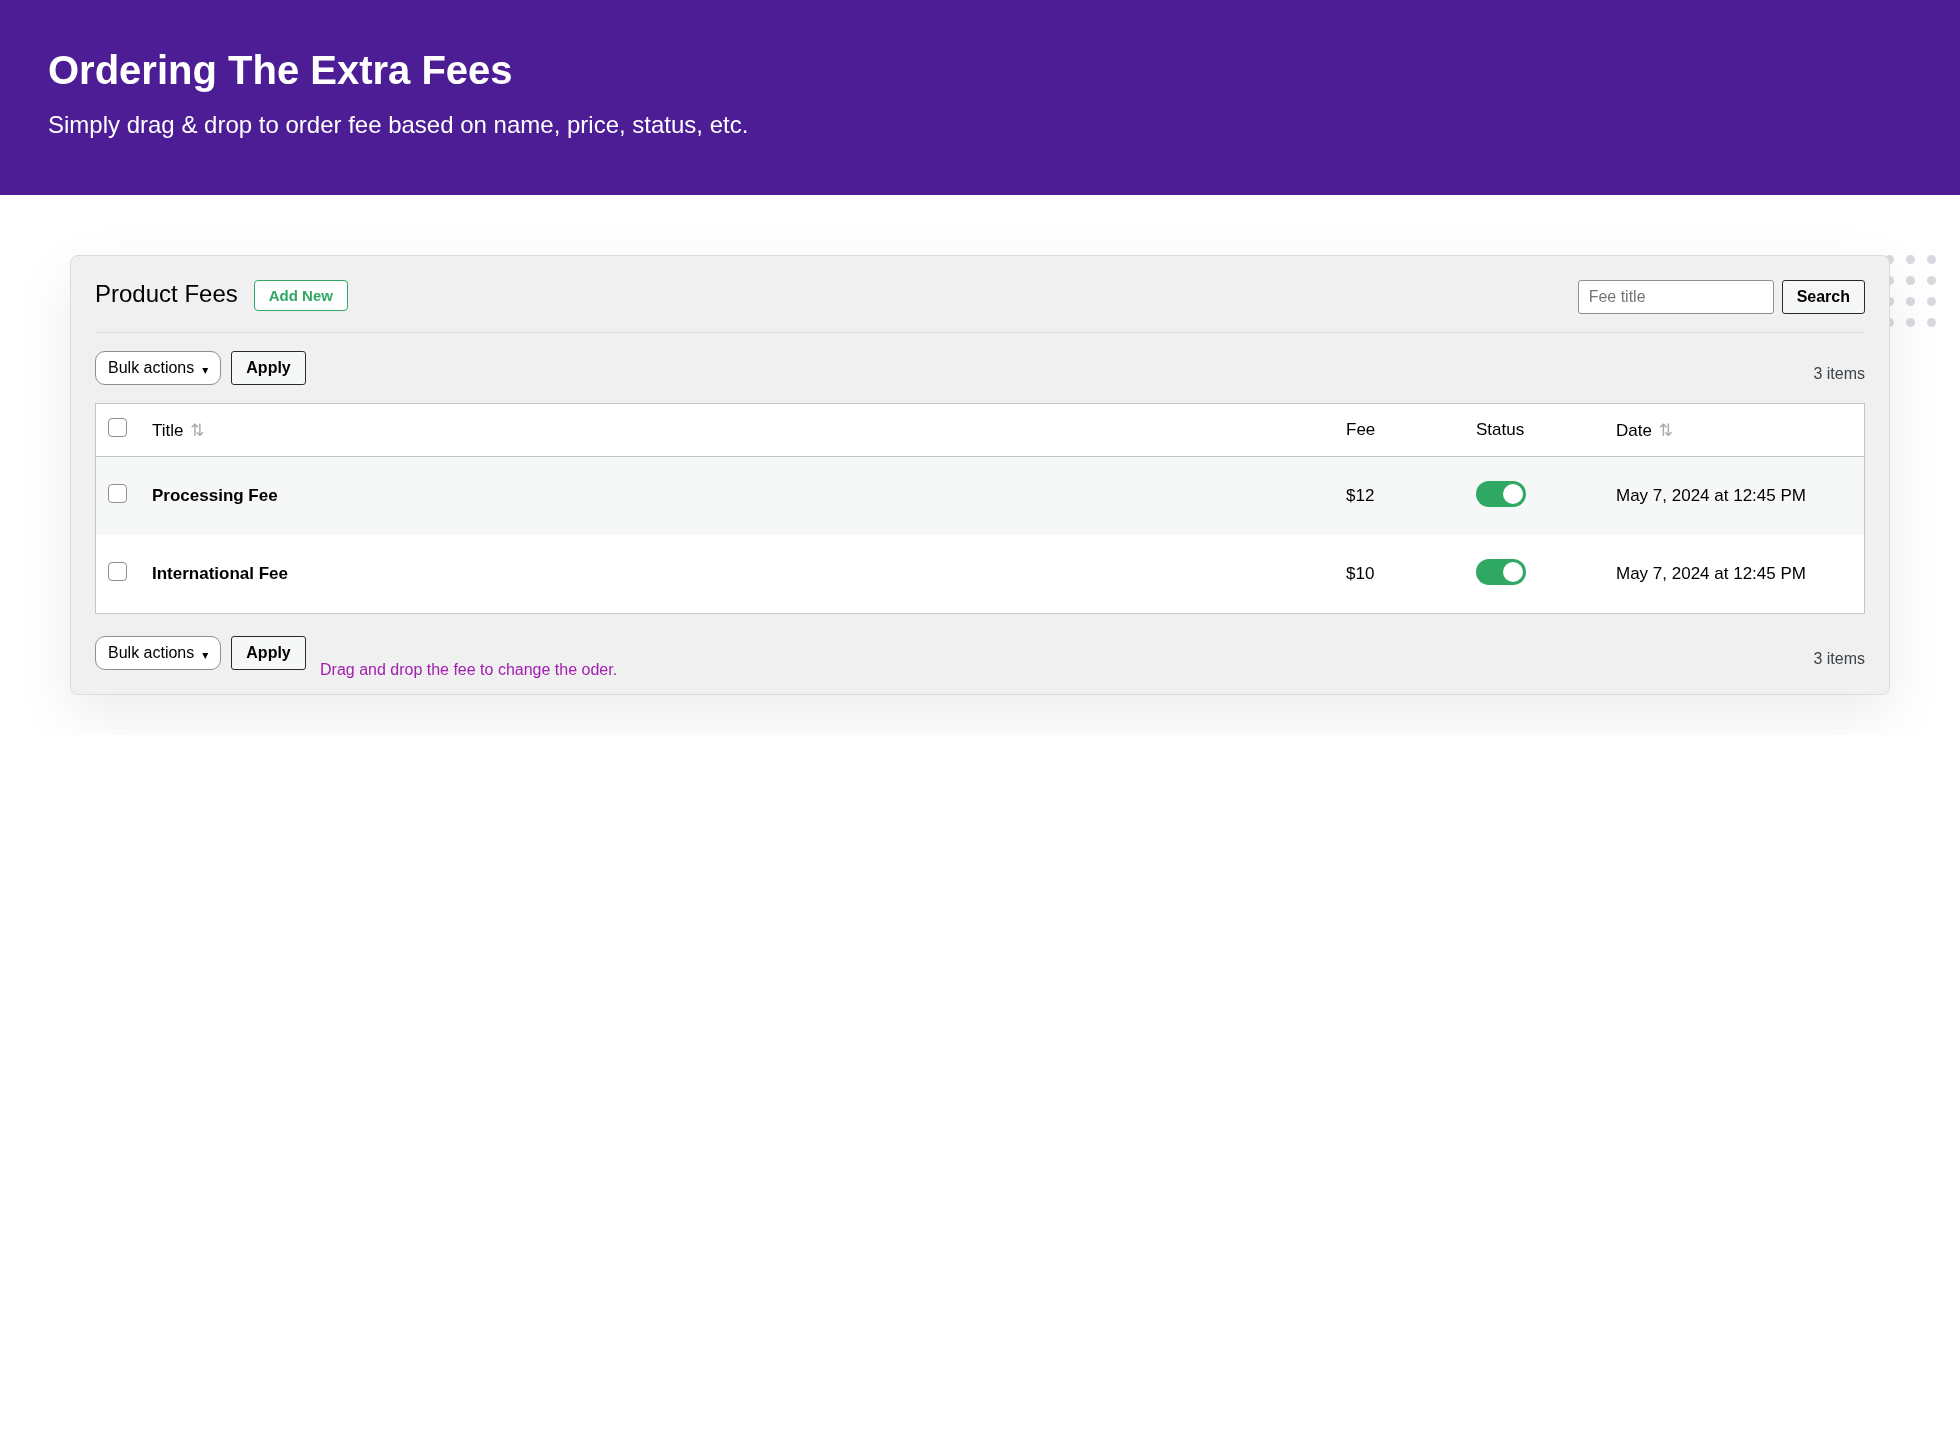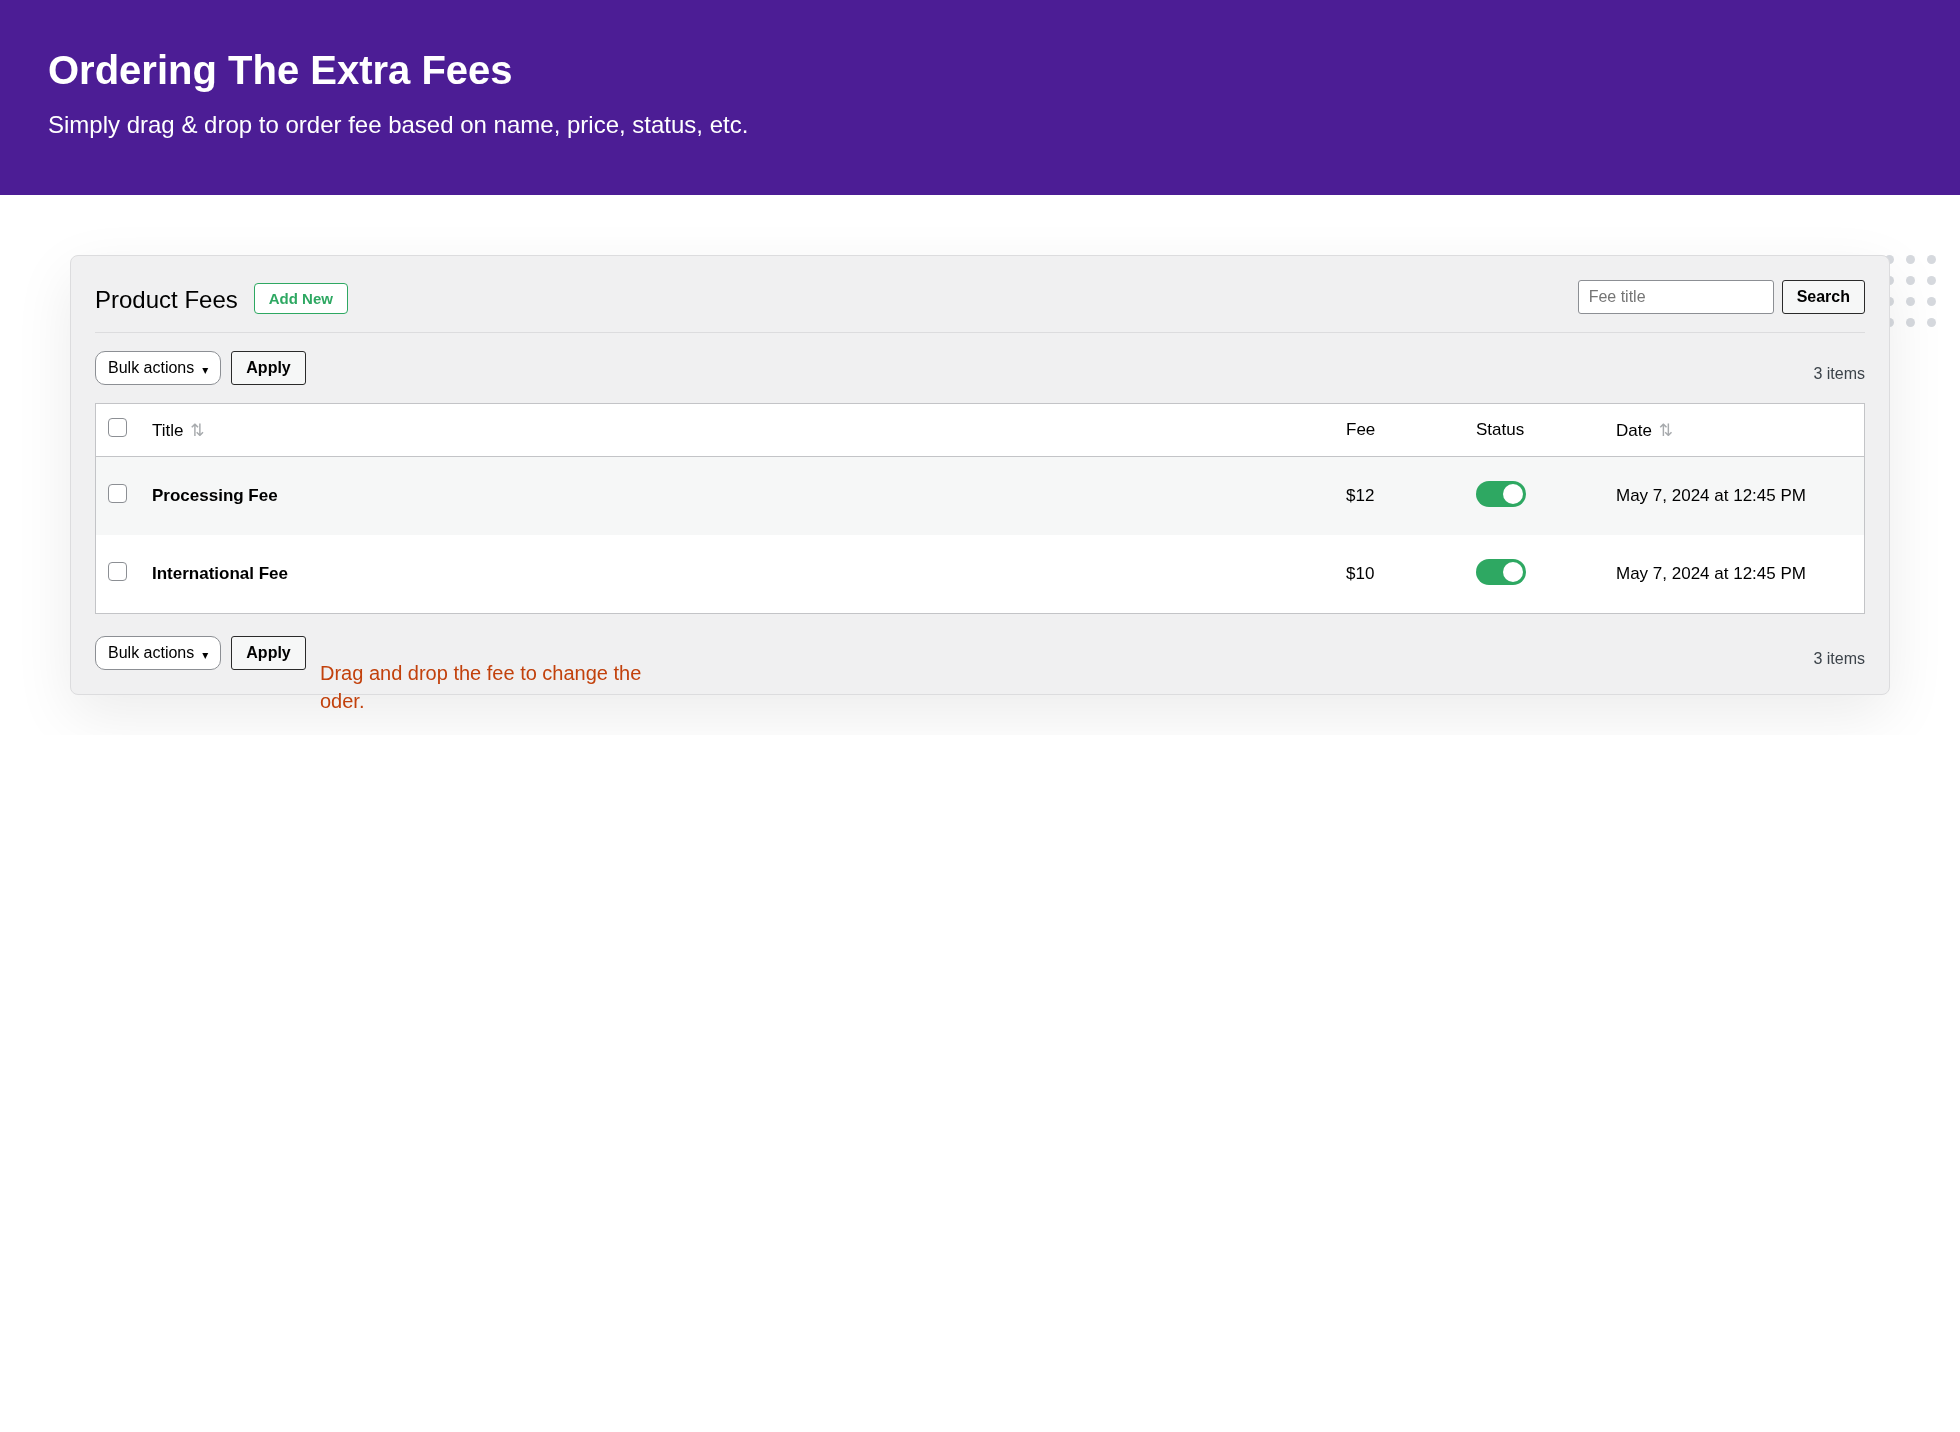--- a/index.html
+++ b/index.html
@@ -4,21 +4,21 @@
 <style>
 * { box-sizing: border-box; margin: 0; padding: 0; }
 body { font-family: -apple-system, BlinkMacSystemFont, "Segoe UI", Helvetica, Arial, sans-serif; background: #fff; }
 .hero { background: #4c1d95; color: #fff; padding: 48px 48px 56px 48px; }
 .hero h1 { font-size: 40px; font-weight: 700; margin-bottom: 18px; }
 .hero p { font-size: 24px; font-weight: 400; }
 .content-wrap { position: relative; padding: 60px 70px 40px 70px; }
 .dots-pattern { position: absolute; right: 24px; top: 60px; display: grid; grid-template-columns: repeat(3, 9px); grid-gap: 12px; }
 .dot { width: 9px; height: 9px; background: #d6d9de; border-radius: 50%; }
 .panel { background: #f0f0f1; border: 1px solid #dcdcde; border-radius: 8px; padding: 24px 24px 24px 24px; box-shadow: 0 20px 60px rgba(0,0,0,0.08); position: relative; }
-.panel-header { display: flex; align-items: flex-end; border-bottom: 1px solid #dcdcde; padding-bottom: 18px; margin-bottom: 18px; }
+.panel-header { display: flex; align-items: flex-start; border-bottom: 1px solid #dcdcde; padding-bottom: 18px; margin-bottom: 18px; }
 .panel-title { font-size: 24px; font-weight: 500; margin-right: 16px; }
 .btn-add { border: 1.5px solid #2ea862; background: #fff; color: #2ea862; font-weight: 700; font-size: 15px; padding: 6px 14px; border-radius: 4px; cursor: pointer; }
 .panel-header-spacer { flex: 1; }
 .search-input { border: 1px solid #8c8f94; background: #fff; font-size: 16px; padding: 7px 10px; width: 196px; border-radius: 3px; margin-right: 8px; }
 .search-input::placeholder { color: #757575; }
 .btn { border: 1px solid #2a2a2a; background: #f6f7f7; font-size: 16px; font-weight: 600; padding: 7px 14px; border-radius: 3px; cursor: pointer; }
 .toolbar { display: flex; align-items: center; margin-bottom: 18px; }
 .select-like { display: inline-flex; align-items: flex-end; border: 1px solid #8c8f94; background: #fff; font-size: 16px; padding: 7px 12px; border-radius: 10px; margin-right: 10px; cursor: pointer; }
 .select-like .chev { margin-left: 8px; font-size: 12px; }
 .count { margin-left: auto; font-size: 16px; color: #3c434a; margin-top: 11px; }
@@ -32,21 +32,21 @@
 .table tbody tr.alt { background: #f6f7f7; }
 .row-title { font-weight: 700; }
 .checkbox { width: 19px; height: 19px; border: 1.5px solid #8c8f94; border-radius: 4px; display: inline-block; background: #fff; cursor: pointer; }
 .toggle { width: 50px; height: 26px; background: #2ea862; border-radius: 26px; position: relative; display: inline-block; cursor: pointer; }
 .toggle::after { content: ""; position: absolute; width: 20px; height: 20px; background: #fff; border-radius: 50%; top: 3px; right: 3px; }
 .row-highlight { outline: 4px solid #1435eb; outline-offset: -2px; }
 .row-actions { font-size: 15px; font-weight: 400; margin-top: 4px; color: #3c434a; }
 .row-actions a { color: #000; text-decoration: none; cursor: pointer; }
 .row-actions .sep { color: #aaa; margin: 0 3px; }
 .row-actions .del { color: #d63638; }
-.annotation-area { position: absolute; left: 320px; top: 464px; color: #c2410c; font-size: 20px; line-height: 1.4; pointer-events: none; width: 340px; }
+.annotation-area { position: absolute; left: 320px; top: 464px; color: #a21caf; font-size: 16px; line-height: 1.4; pointer-events: none; width: 340px; }
 .arrow-svg { position: absolute; left: 410px; top: 552px; pointer-events: none; }
 .toolbar-bottom { display: flex; align-items: center; margin-top: 22px; }
 .col-title { width: auto; }
 .col-fee { width: 130px; }
 .col-status { width: 140px; }
 .col-date { width: 260px; }
 </style>
 </head>
 <body>
 

